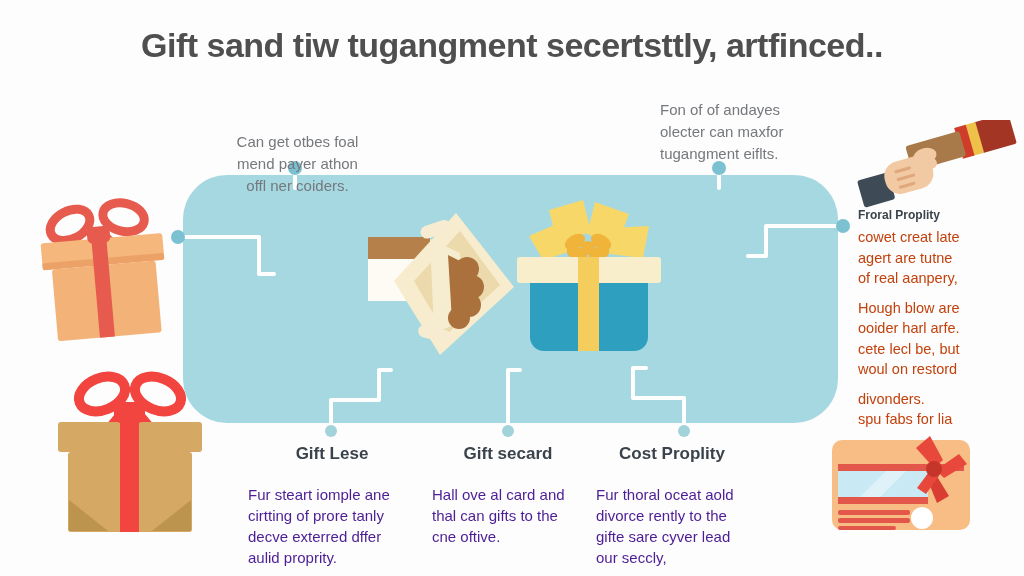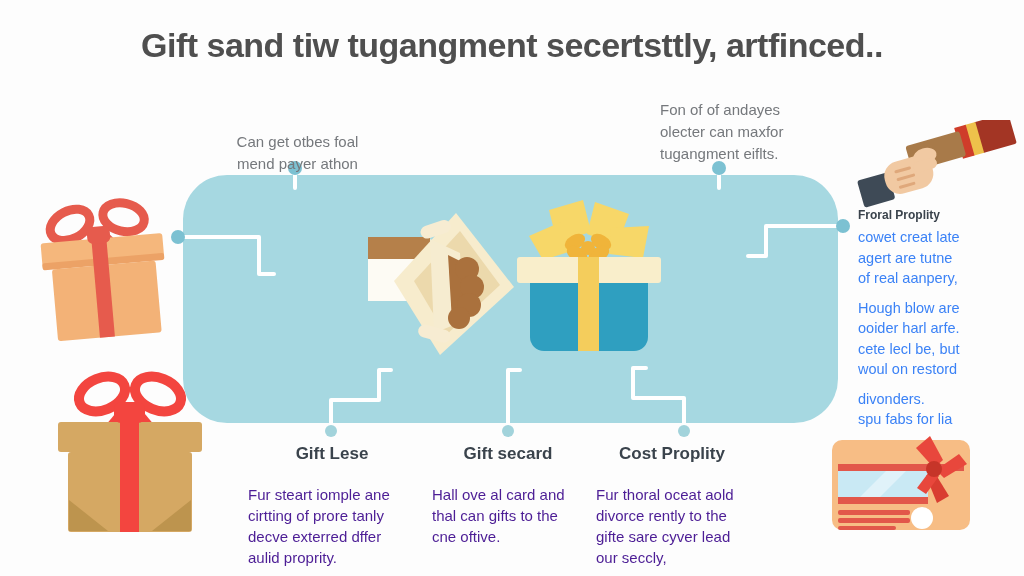--- a/index.html
+++ b/index.html
@@ -13,21 +13,21 @@
   .callout{font-size:15px;line-height:22px;color:#75787c;}
   .callout.center{text-align:center;}
   .block-heading{font-size:17px;font-weight:700;color:#3a434c;margin-bottom:20px;}
   .block-body{font-size:15px;line-height:21px;color:#4c1d95;}
   .b1{left:248px;top:444px;width:168px;}
   .b2{left:432px;top:444px;width:152px;}
   .b3{left:596px;top:444px;width:152px;}
   .b1 .block-heading,.b2 .block-heading,.b3 .block-heading{text-align:center;}
   .rblock{left:858px;top:208px;width:162px;}
   .rblock .block-heading{font-size:12px;margin-bottom:5px;}
-  .rblock .para{margin-bottom:9px;font-size:14.5px;line-height:20.5px;color:#3b82f6;}
+  .rblock .para{margin-bottom:9px;font-size:14.5px;line-height:20.5px;color:#c2410c;}
   .tl-callout{left:205px;top:87px;width:185px;margin-top:44px;}
   .tr-callout{left:660px;top:99px;width:175px;}
   .gift-tl{left:30px;top:192px;transform:rotate(-5deg);}
   .gift-bl{left:50px;top:366px;}
   .handshake{left:856px;top:120px;}
   .giftcard{left:830px;top:428px;}
   .hand-env{left:368px;top:205px;}
   .center-gift{left:515px;top:200px;}
 </style>
 </head>
@@ -161,20 +161,21 @@
       </g>
       <rect x="2" y="57" width="144" height="26" rx="3" fill="#f9eecb"></rect>
       <path d="M15 83 h118 v54 a14 14 0 0 1 -14 14 h-90 a14 14 0 0 1 -14 -14 z" fill="#2f9fc0"></path>
       <rect x="63" y="57" width="21" height="94" fill="#f4cd5c"></rect>
     </svg>
   </div>
 
   <div class="abs callout center tl-callout">
       <div>Can get otbes foal</div>
       <div>mend payer athon</div>
+      <div>offl ner coiders.</div>
     </div>
 
   <div class="abs callout tr-callout">
       <div>Fon of of andayes</div>
       <div>olecter can maxfor</div>
       <div>tugangment eiflts.</div>
     </div>
 
   <div class="abs rblock">
     <div class="block-heading">Froral Proplity</div>

